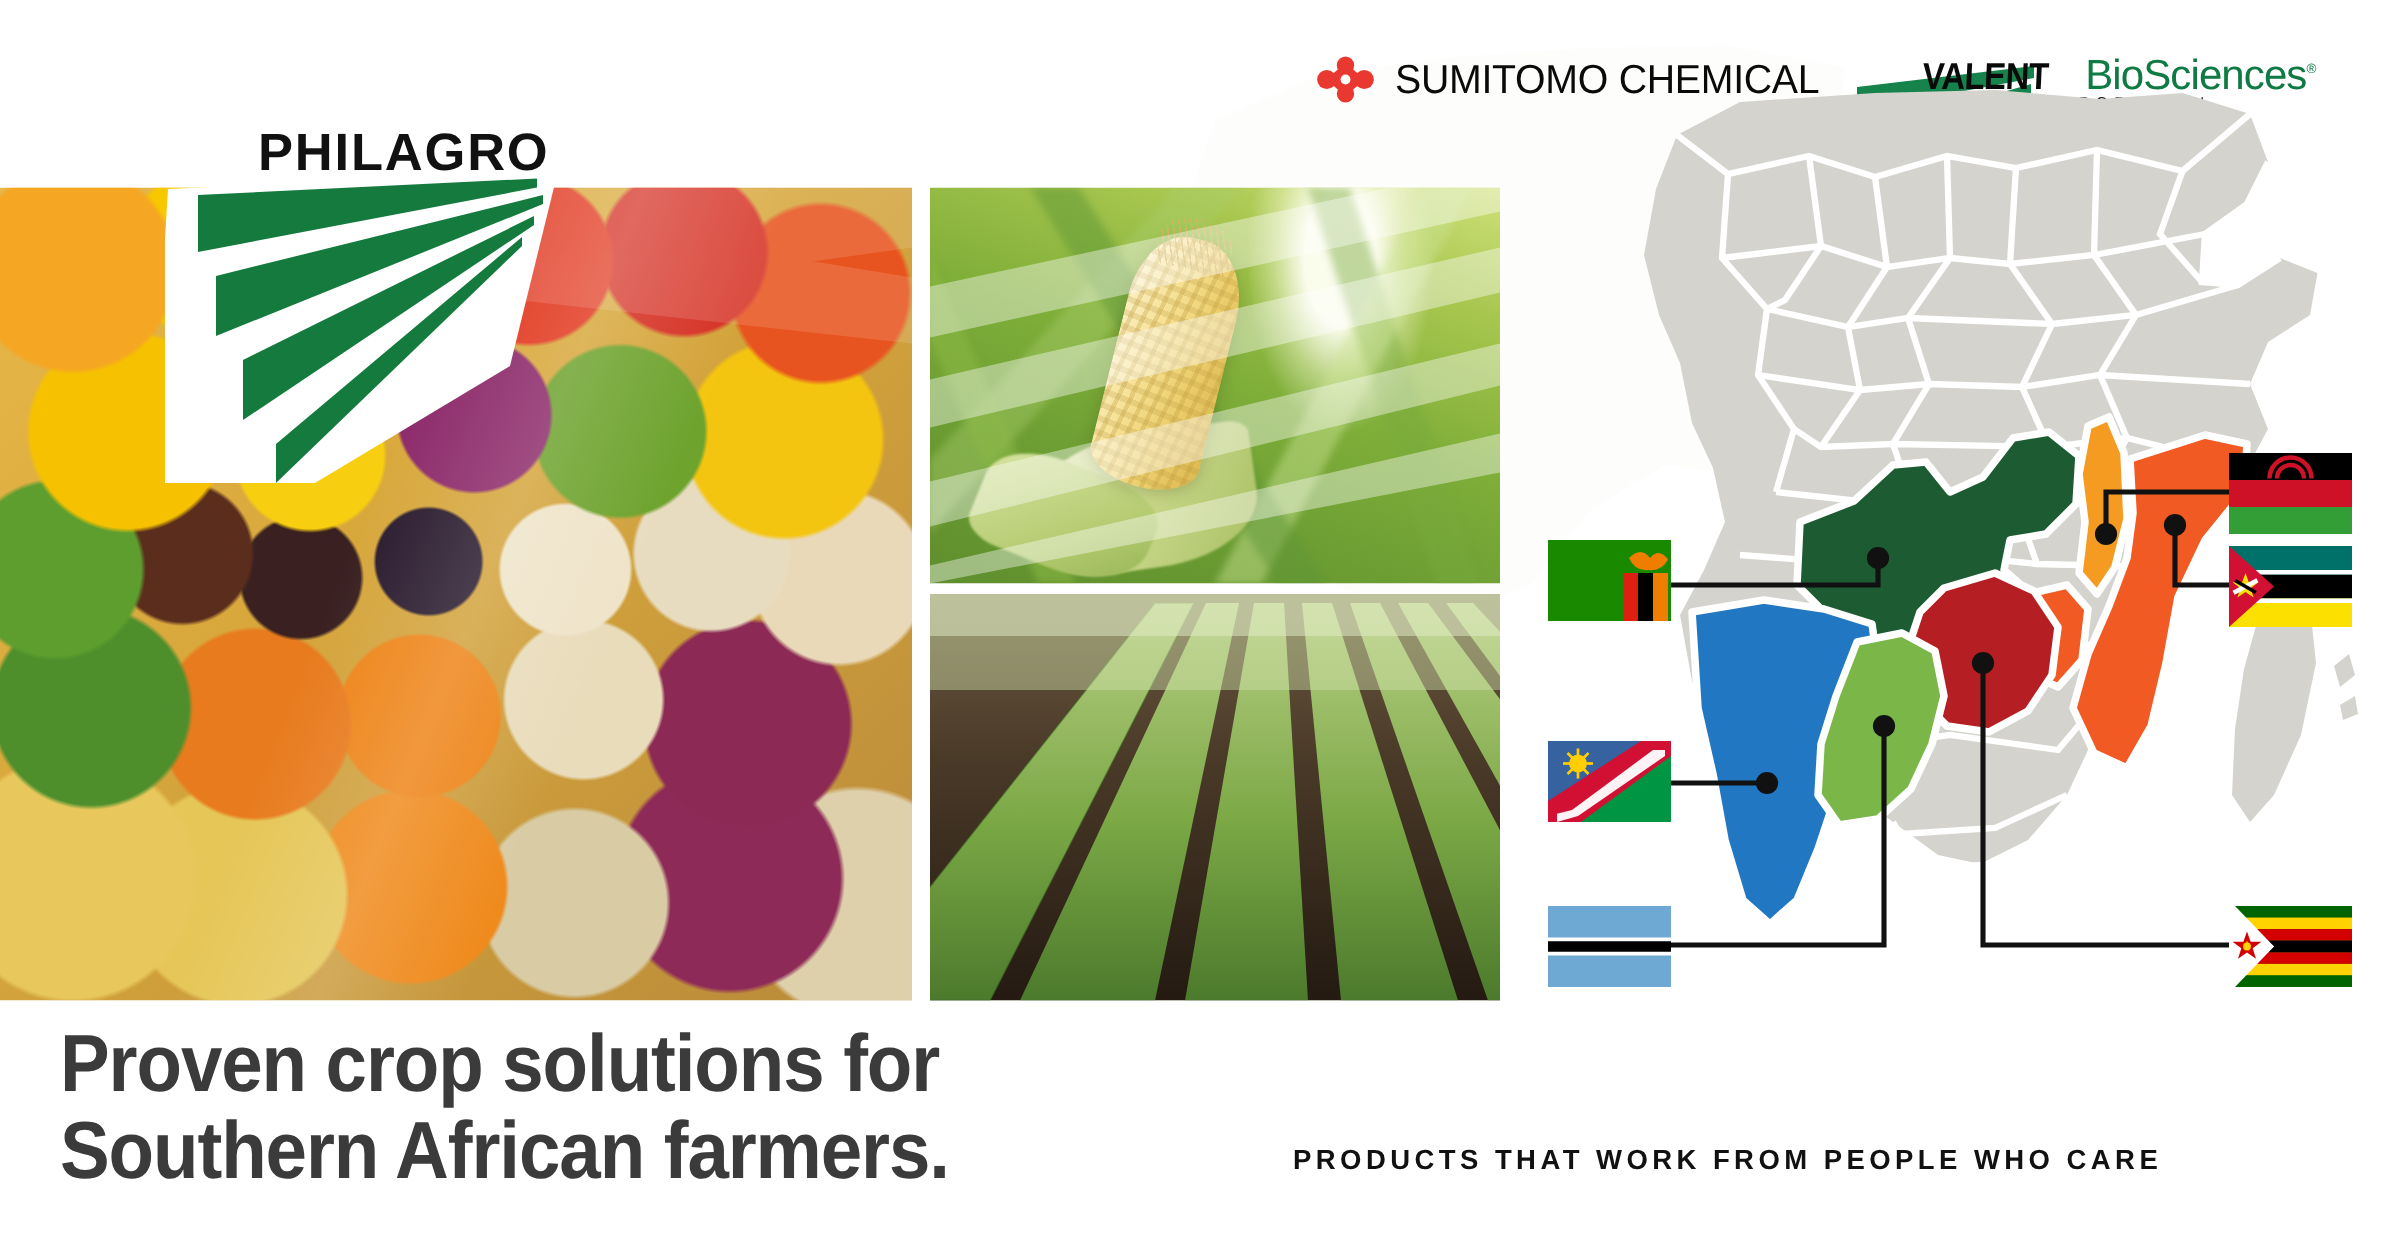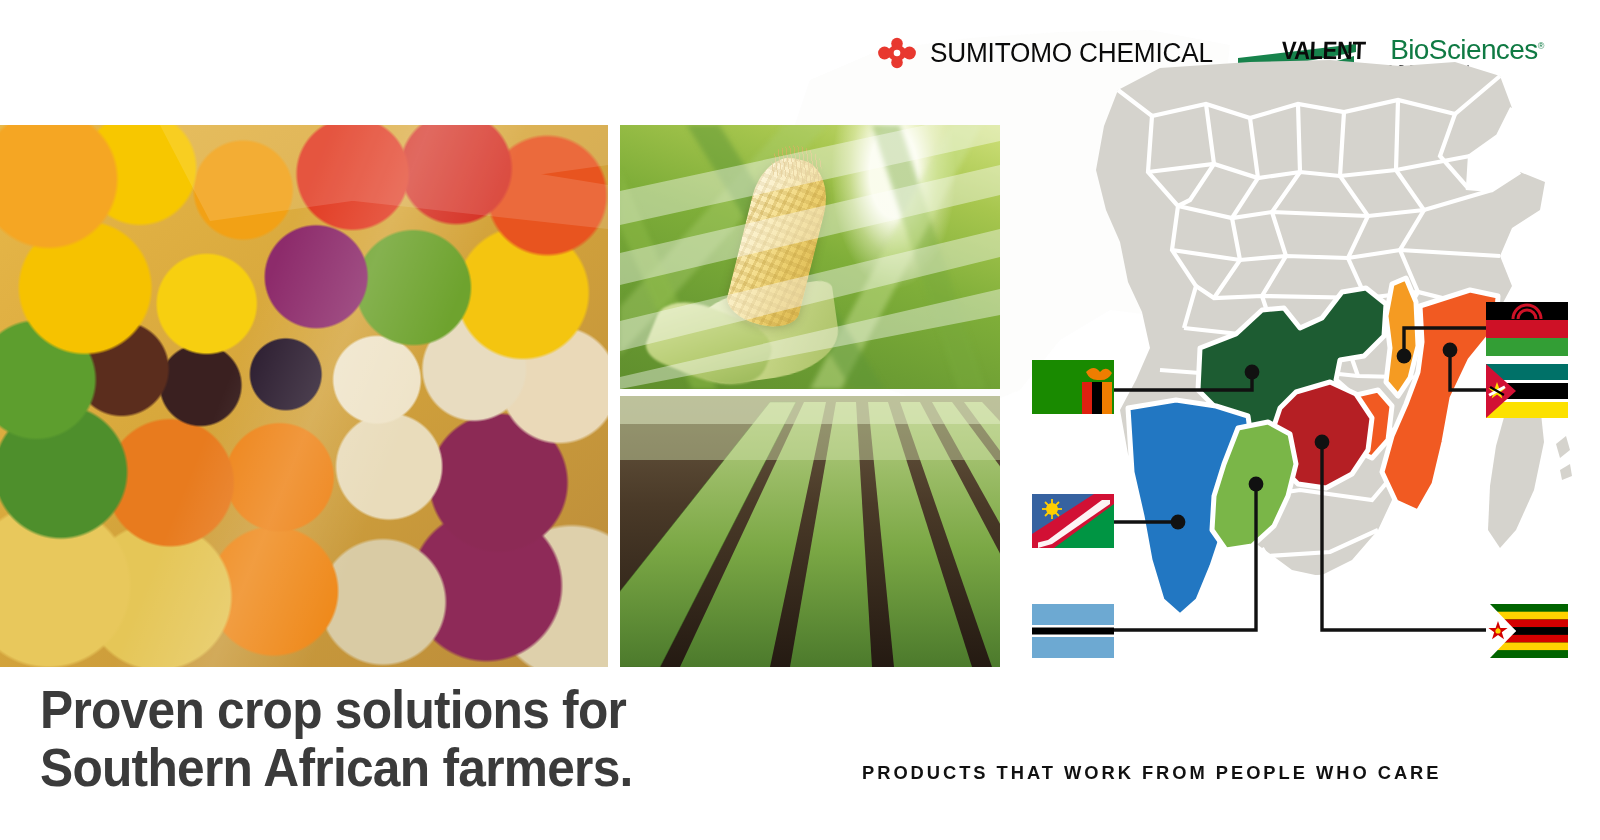--- a/index.html
+++ b/index.html
@@ -258,20 +258,41 @@
     <div class="veg-sheen"></div>
 
     <svg class="ray-overlay" viewBox="0 0 608 542" preserveAspectRatio="none" aria-hidden="true">
       <g fill="#ffffff" opacity="0.13">
         <polygon points="160,0 608,0 608,40 210,96"></polygon>
         <polygon points="240,0 608,60 608,104 300,70"></polygon>
       </g>
     </svg>
   </div>
 
+  <div class="philagro-logo">
+    <svg width="268" height="238" viewBox="0 0 268 238" aria-hidden="true">
+      <defs>
+          <clipPath id="phiclip">
+            <rect x="0" y="0" width="268" height="238"></rect>
+          </clipPath>
+        </defs>
+      <g clip-path="url(#phiclip)">
+
+        <polygon points="2,42 262,30 230,160 100,238 -10,238" fill="#ffffff"></polygon>
+
+        <g fill="#147a3d">
+          <polygon points="248,35 22,46 22,84 248,41"></polygon>
+          <polygon points="252,46 34,100 34,140 252,52"></polygon>
+          <polygon points="246,60 52,156 52,196 246,66"></polygon>
+          <polygon points="238,74 74,212 74,238 238,80"></polygon>
+        </g>
+      </g>
+    </svg>
+    <div class="philagro-word">PHILAGRO</div>
+  </div>
 
   <div class="photo photo-corn">
     <div class="corn-bg"></div>
     <div class="corn-blades"></div>
     <div class="husk"></div>
     <div class="husk2"></div>
     <div class="cob"></div>
     <div class="cob-silk"></div>
     <svg class="ray-overlay" viewBox="0 0 380 264" preserveAspectRatio="none" aria-hidden="true">
       <g fill="#ffffff" opacity="0.40">

